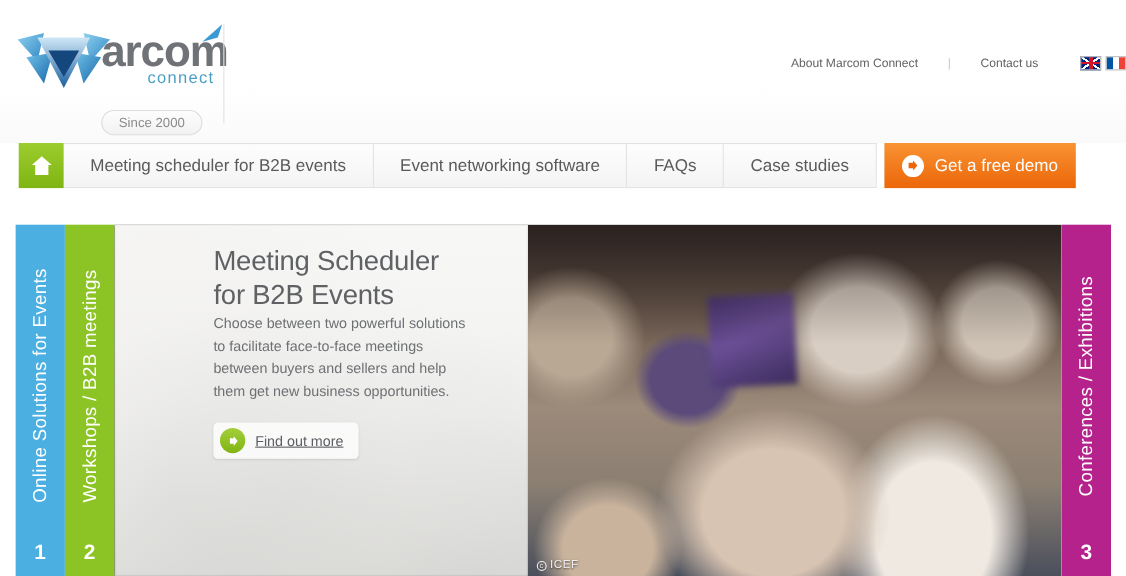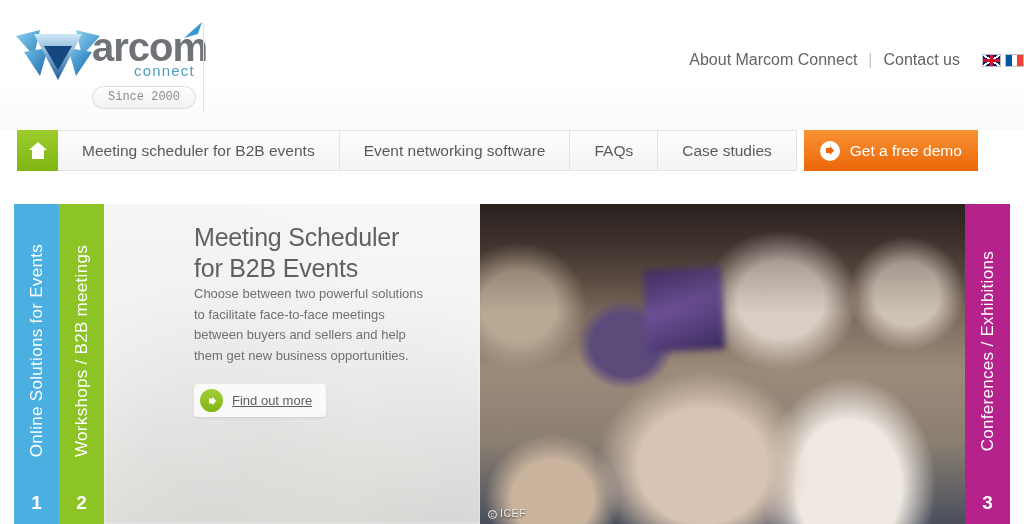--- a/index.html
+++ b/index.html
@@ -33,39 +33,39 @@
   }
   .logo-sub {
     position:absolute; left:120px; top:40px;
     font-size:15px; color:#4c9fc4; letter-spacing:1.2px;
   }
   .logo-tick {
     position:absolute; left:168px; top:-2px;
     width:22px; height:22px;
   }
   .since-badge {
-    position:absolute; left:78px; top:64px;
+    position:absolute; left:78px; top:78px;
     padding:3px 15px 4px;
     border:1px solid #dcdcdc; border-radius:12px;
     background:linear-gradient(180deg,#fdfdfd,#f2f2f2);
-    font-size:12px; color:#8b8b8b; white-space:nowrap;font-family:Liberation Mono, monospace;
+    font-size:12px; color:#8b8b8b; white-space:nowrap;
   }
   .header-divider {
     position:absolute; left:203px; top:22px;
     width:1px; height:90px; background:#e2e2e2;
   }
   .tagline {
     position:absolute; left:220px; top:43px;
     font-size:13.5px; line-height:22px; color:#6d6d6d;
     width:230px;
   }
   .topnav {
     position:absolute; right:0px; top:51px;
-    display:flex; align-items:center; gap:0px;
-    font-size:16px;
+    display:flex; align-items:flex-end; gap:16px;
+    font-size:11px;
   }
   .topnav a { color:#636363; text-decoration:none; white-space:nowrap; }
   .topnav .sep { color:#c7c7c7; margin:0 11px; }
   .flags { display:flex; gap:4px; margin-left:22px; }
   .flag { width:19px; height:13px; border:1px solid #bfbfbf; display:block; }
   .flag-uk {
     background:
       linear-gradient(   0deg,transparent 40%,#cf142b 40%,#cf142b 60%,transparent 60%),
       linear-gradient(  90deg,transparent 40%,#cf142b 40%,#cf142b 60%,transparent 60%),
       linear-gradient(  34deg,transparent 45%,#fff 45%,#fff 55%,transparent 55%),
@@ -150,21 +150,21 @@
     border-bottom:160px solid transparent;
     border-left:26px solid #8cc425;
   }
   .hero-body {
     position:absolute; left:90px; right:45px; top:0; bottom:0;
     overflow:hidden;
   }
   .hero-left {
     position:absolute; left:0; top:0; width:376px; height:320px;
     overflow:hidden;
-    background:#e5e5e5;
+    background:#000000;
   }
   .hero-left-photo {
     position:absolute; inset:0;
     background:
       radial-gradient(circle at 28% 72%, rgba(150,150,145,.55) 0 16%, transparent 45%),
       radial-gradient(circle at 62% 68%, rgba(180,178,170,.5) 0 18%, transparent 48%),
       radial-gradient(circle at 85% 80%, rgba(140,140,138,.45) 0 14%, transparent 42%),
       radial-gradient(circle at 12% 30%, rgba(200,196,188,.6) 0 20%, transparent 55%),
       linear-gradient(180deg,#d9dad6 0%,#cfd0cb 45%,#b9bab4 100%);
     filter:blur(1px);

